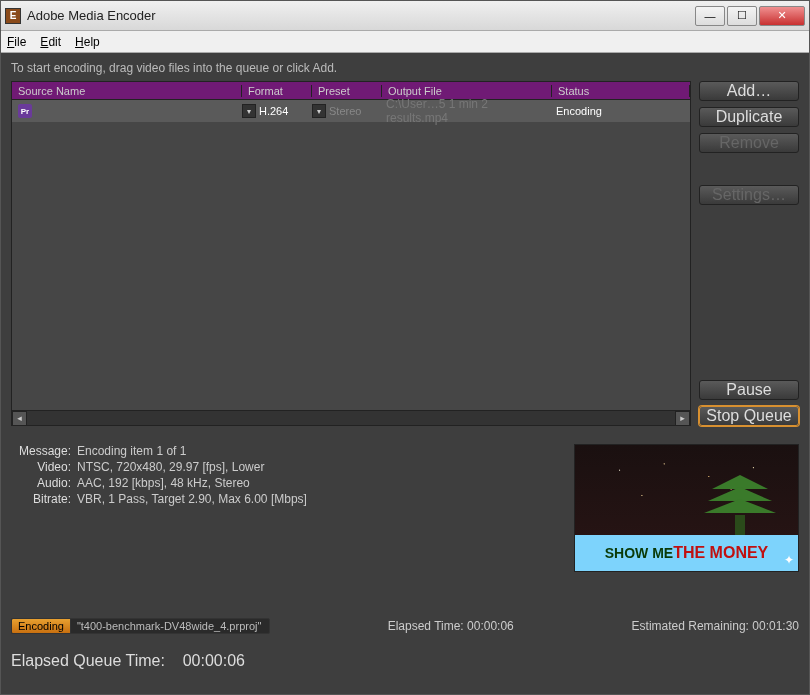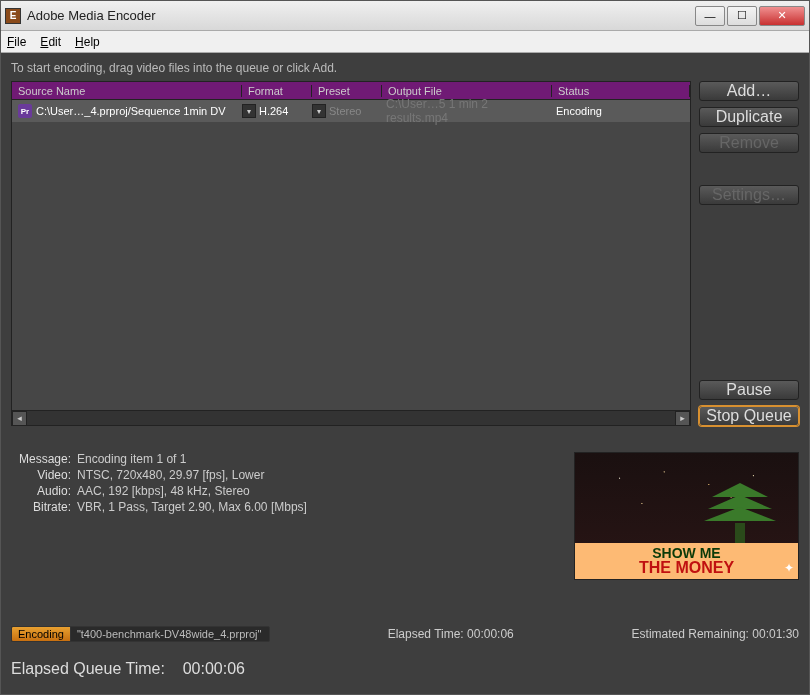--- a/index.html
+++ b/index.html
@@ -119,21 +119,21 @@
 .side-buttons { width: 100px; display:flex; flex-direction:column; gap:6px; }
 .btn {
   height:20px; background:linear-gradient(#5a5a5a,#3a3a3a);
   border:1px solid #222; color:#ddd; font-size:16px;
   display:flex; align-items:center; justify-content:center;
   border-radius:3px;
 }
 .btn.disabled { color:#666; }
 .btn.highlight { border-color:#d89030; box-shadow:0 0 0 1px #d89030; }
 .side-spacer { flex:1; }
-.info-row { display:flex; gap:20px; margin-top:20px; }
+.info-row { display:flex; gap:20px; margin-top:12px; }
 .info-text { flex:1; }
 .info-text p { margin-bottom:2px; font-size:12px; color:#ccc; }
 .info-text .lab { display:inline-block; width:60px; text-align:right; margin-right:6px; color:#ddd; }
 .preview {
   width:225px; height:128px;
   border:1px solid #222;
   background:#111;
   position:relative;
   overflow:hidden;
 }
@@ -154,22 +154,22 @@
 .preview .tree::before {
   content:""; position:absolute; left:30px; top:40px; width:10px; height:20px; background:#2a4a1a;
 }
 .preview .tree .layer {
   position:absolute; left:0; width:70px; height:14px;
   background:#3a7a2a;
   clip-path: polygon(10% 100%, 50% 0%, 90% 100%);
 }
 .preview .banner {
   position:absolute; bottom:0; left:0; right:0; height:36px;
-  background:#fdba74;
-  display:flex; flex-direction:column; align-items:center; justify-content:center;
+  background:#7dd3fc;
+  display:flex; flex-direction:row; align-items:center; justify-content:center;
   line-height:1;
 }
 .preview .banner .l1 { color:#0a3a08; font-weight:bold; font-size:14px; }
 .preview .banner .l2 { color:#c01010; font-weight:bold; font-size:16px; }
 .preview .logo { position:absolute; right:4px; bottom:4px; font-size:12px; color:#fff; }
 .progress-row {
   display:flex; align-items:center; gap:12px;
   font-size:12px; color:#ccc;
   margin-top: 40px;
 }
@@ -215,21 +215,20 @@
         <div class="columns">
           <div class="col-name">Source Name</div>
           <div class="col-format">Format</div>
           <div class="col-preset">Preset</div>
           <div class="col-output">Output File</div>
           <div class="col-status">Status</div>
         </div>
         <div class="row">
           <div class="r-name">
             <span class="pr-icon">Pr</span>
-            <span>C:\User…_4.prproj/Sequence 1min DV</span>
           </div>
           <div class="r-format">
             <span class="dd">▾</span>
             <span>H.264</span>
           </div>
           <div class="r-preset">
             <span class="dd">▾</span>
             <span>Stereo</span>
           </div>
           <div class="r-output">C:\User…5 1 min 2 results.mp4</div>

